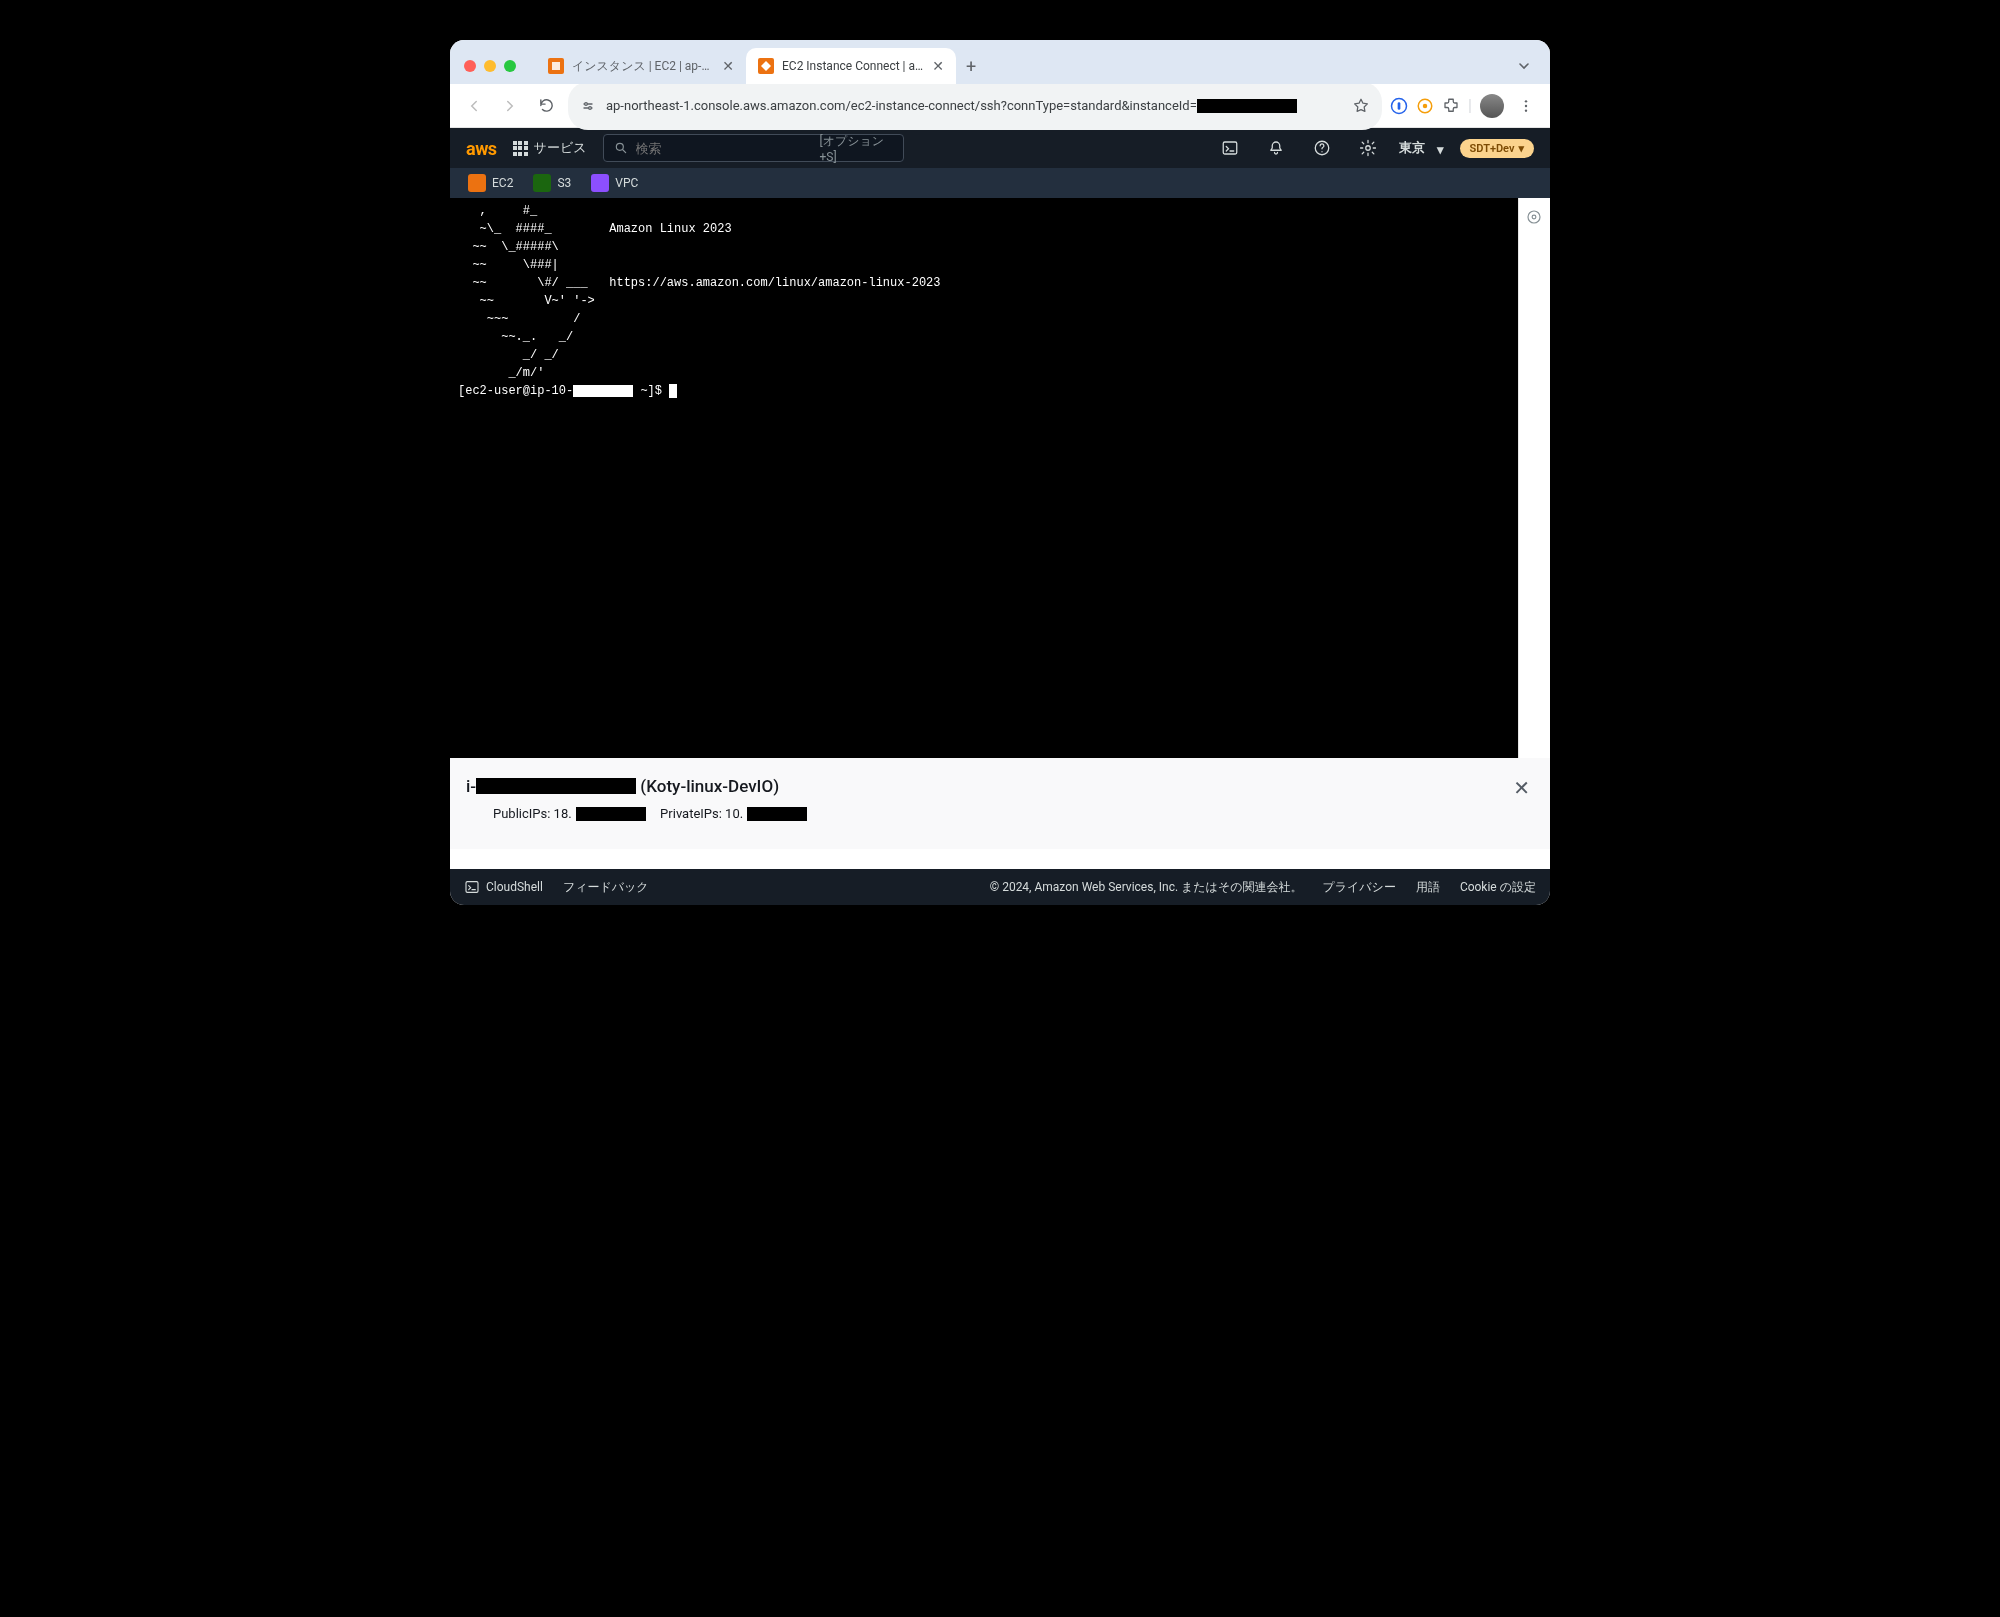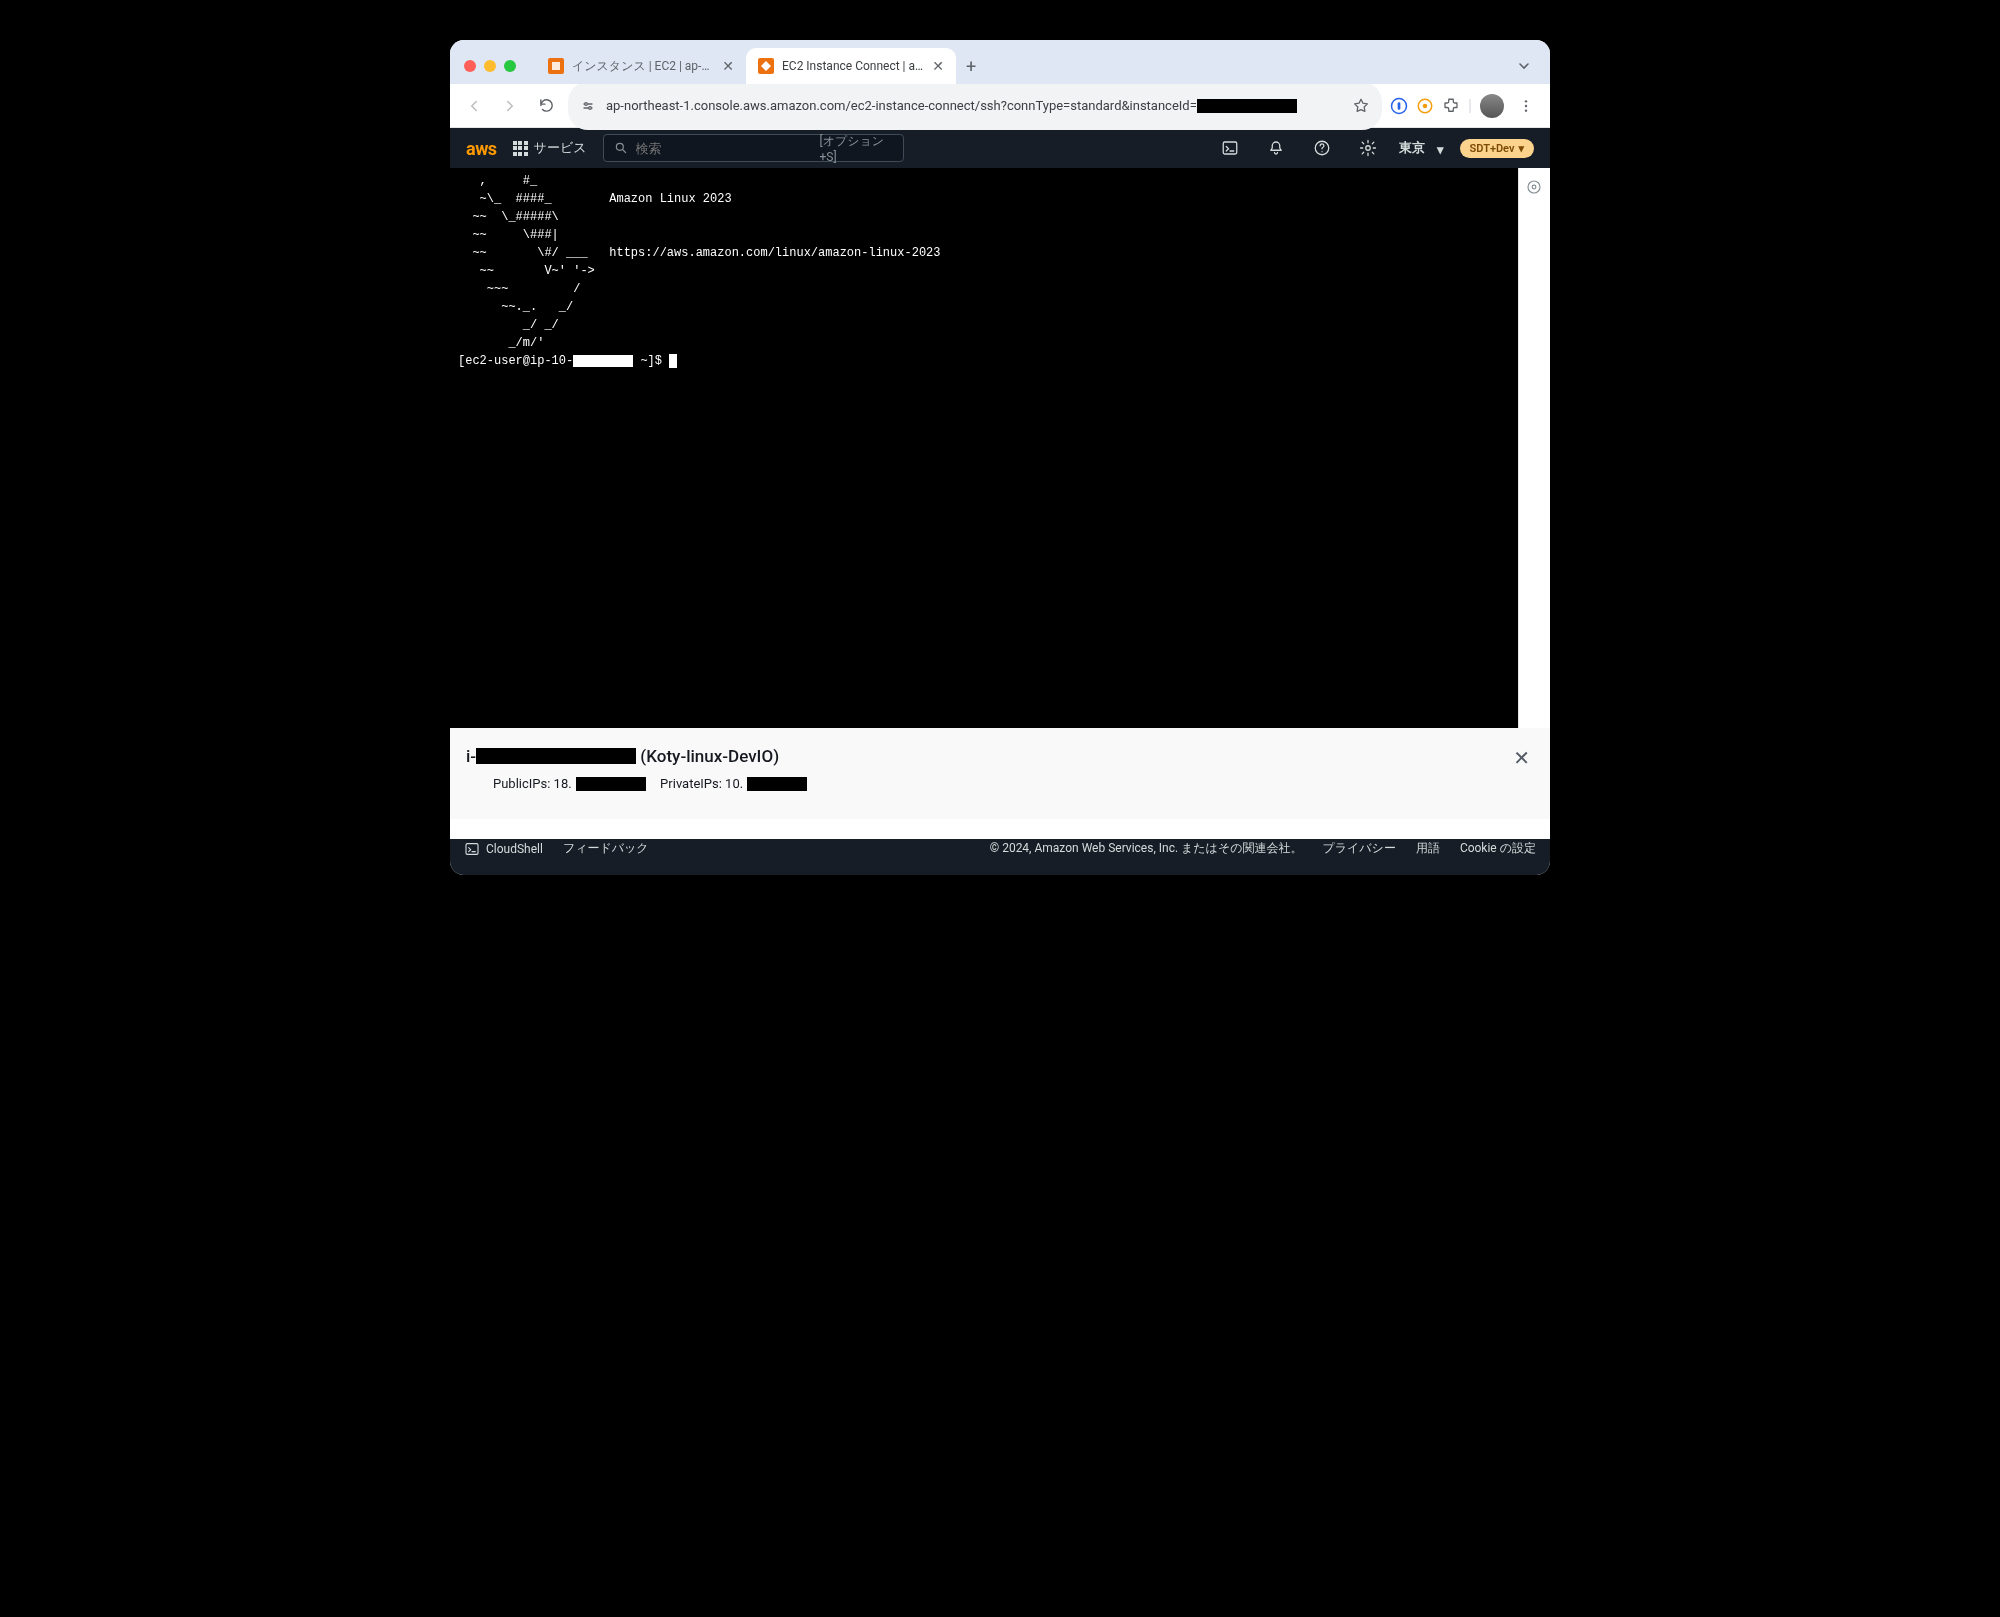--- a/index.html
+++ b/index.html
@@ -179,21 +179,21 @@
   .redact-blk { display: inline-block; background: #000; height: 16px; vertical-align: middle; }
   .info-row { display: flex; gap: 4px; align-items: center; margin-left: 27px; }
   .close-x { position: absolute; top: 18px; right: 20px; font-size: 20px; color: #545b64; cursor: pointer; }
   .gap-spacer { background: #fff; height: 20px; }
   
   .aws-footer {
     background: #161d26;
     color: #d5dbdb;
     height: 32px;
     display: flex;
-    align-items: flex-end;
+    align-items: center;
     padding: 18px 14px;
     gap: 20px;
     font-size: 12px;
   }
   .aws-footer .spacer { flex: 1; }
   .footer-link { cursor: pointer; }
   .cloudshell { display: flex; align-items: center; gap: 6px; cursor: pointer; }
   svg { display: block; }
 </style>
 </head>
@@ -349,20 +349,34 @@
     <div class="region-btn">
       <span>東京</span>
       <span>▾</span>
     </div>
     <div class="sdt-badge">
       <span>SDT+Dev</span>
       <span>▾</span>
     </div>
   </div>
 
+  <div class="aws-shortcuts">
+    <div class="sc-item">
+      <span class="sc-icon sc-ec2"></span>
+      <span>EC2</span>
+    </div>
+    <div class="sc-item">
+      <span class="sc-icon sc-s3"></span>
+      <span>S3</span>
+    </div>
+    <div class="sc-item">
+      <span class="sc-icon sc-vpc"></span>
+      <span>VPC</span>
+    </div>
+  </div>
 
   <div class="terminal-wrap">
     <div class="terminal"><span>   ,     #_
    ~\_  ####_        Amazon Linux 2023
   ~~  \_#####\
   ~~     \###|
   ~~       \#/ ___   https://aws.amazon.com/linux/amazon-linux-2023
    ~~       V~' '-&gt;
     ~~~         /
       ~~._.   _/

